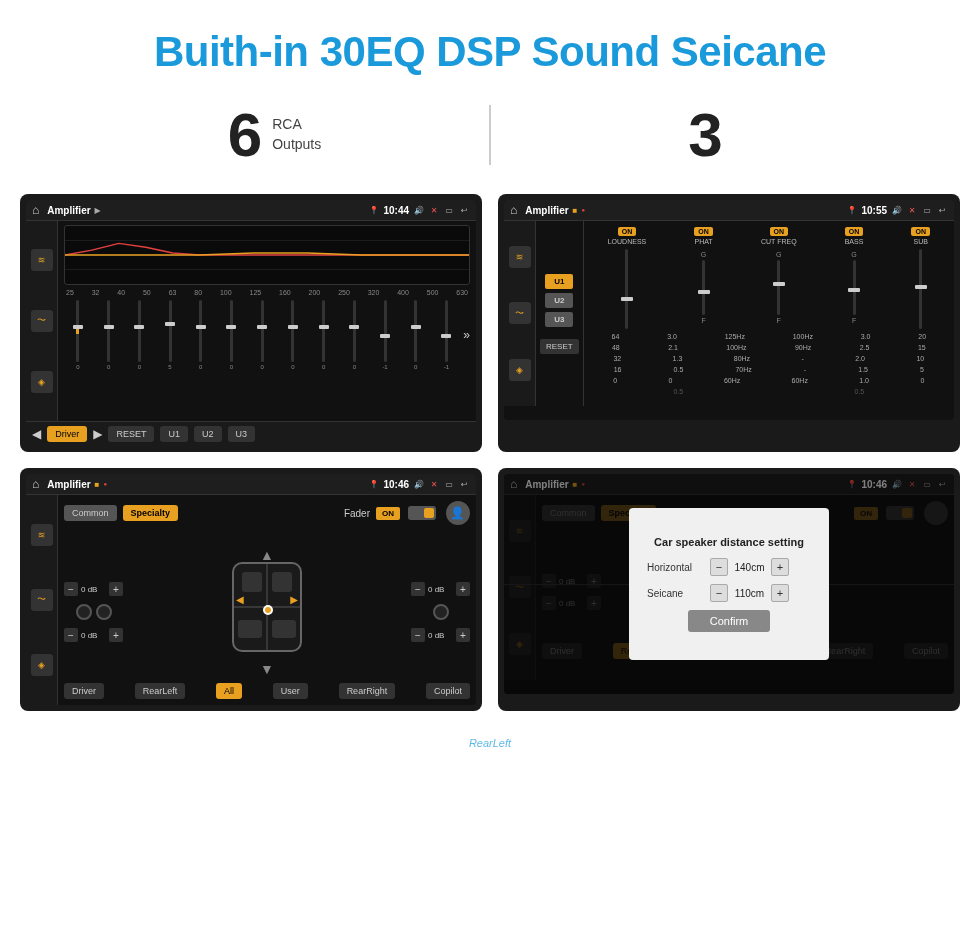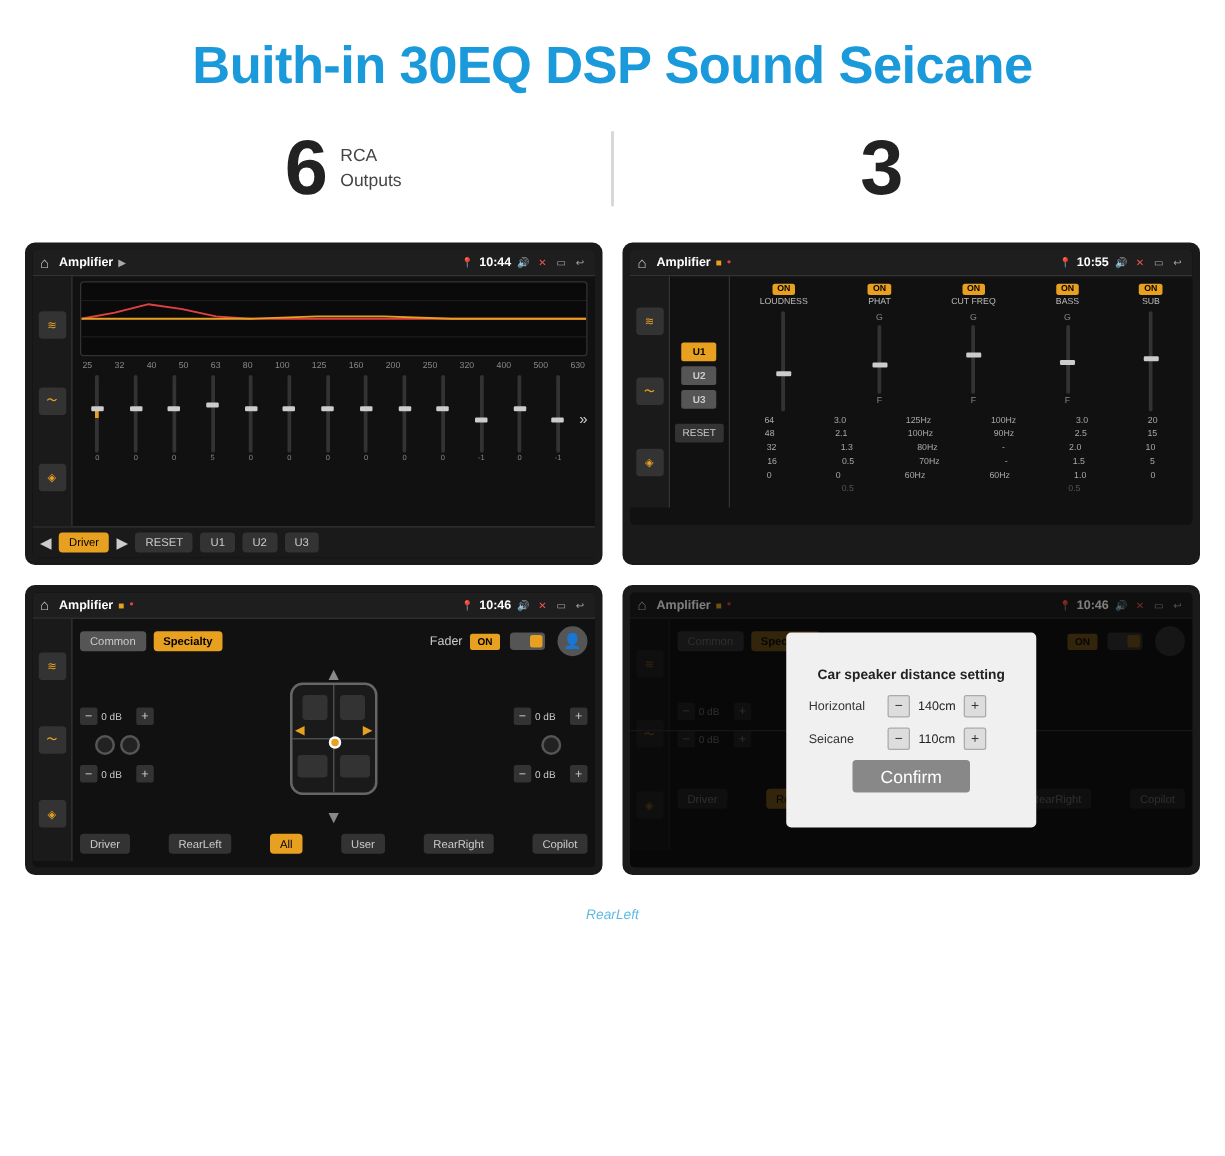--- a/index.html
+++ b/index.html
@@ -269,21 +269,21 @@
       display: flex;
       flex-direction: column;
       align-items: center;
       justify-content: space-around;
       padding: 8px 0;
     }
     .fader-top-row {
       display: flex;
       align-items: center;
       gap: 6px;
-      margin-bottom: 6px;
+      margin-bottom: 22px;
     }
     .tab-btn {
       background: #555;
       color: #ccc;
       border: none;
       border-radius: 3px;
       padding: 3px 8px;
       font-size: 9px;
       cursor: pointer;
     }
@@ -368,21 +368,21 @@
     }
     .d-val { font-size: 10px; color: #222; min-width: 35px; text-align: center; }
     .dialog-confirm-btn {
       display: block;
       margin: 4px auto 0;
       background: #888;
       color: #fff;
       border: none;
       border-radius: 3px;
       padding: 5px 22px;
-      font-size: 14px;
+      font-size: 11px;
       cursor: pointer;
     }
 
     
     .eq-curve-svg { position: absolute; top: 0; left: 0; width: 100%; height: 100%; }
 
     .seicane-watermark {
       text-align: center;
       font-size: 11px;
       color: #1a9adb;

